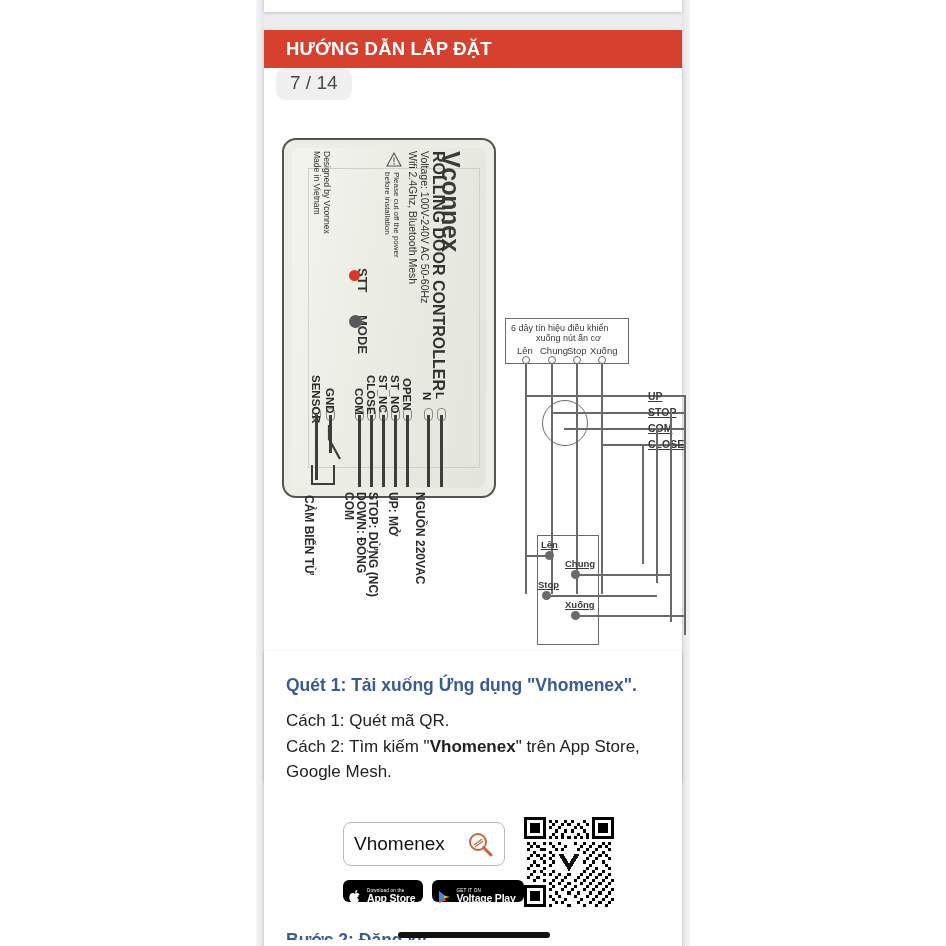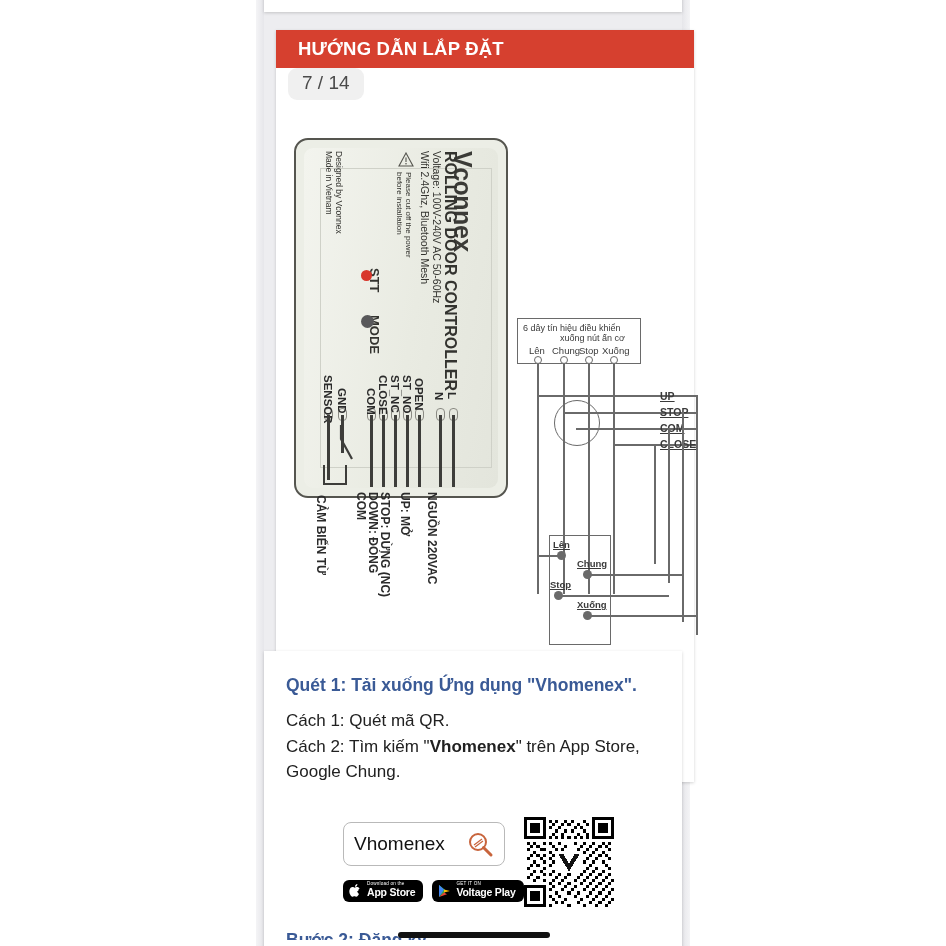--- a/index.html
+++ b/index.html
@@ -31,21 +31,21 @@
   .card {
     position: absolute;
     left: 264px;
     width: 418px;
     background: #ffffff;
     box-shadow: 0 1px 3px rgba(0,0,0,0.18);
   }
   
   #card-prev { top: -24px; height: 36px; }
 
-  #card-install { top: 30px; height: 752px; margin-left: 12px; }
+  #card-install { top: 30px; height: 752px; }
   #card-app { top: 651px; height: 300px; }
 
   .redbar {
     position: relative;
     height: 38px;
     background: #d6402f;
     display: flex;
     align-items: center;
     padding-left: 22px;
   }
@@ -161,21 +161,21 @@
     color:#212121; font-size:17px; line-height:1.5;
   }
   .app-line b { font-weight:bold; }
 
   .store-row {
     position:absolute; left:343px; top:880px;
     display:flex; gap:9px; z-index:6;
   }
   .badge-store {
     background:#000; border-radius:6px; color:#fff;
-    display:flex; align-items:flex-end; gap:5px;
+    display:flex; align-items:center; gap:5px;
     padding:15px 8px 4px 6px; height:22px;
   }
   .badge-sub { font-size:4.6px; line-height:1; letter-spacing:0.2px; }
   .badge-main { font-size:10.5px; line-height:1.05; font-weight:bold; letter-spacing:-0.2px; }
 
   .searchbox {
     position:absolute; left:343px; top:822px;
     width:162px; height:44px;
     border:1.4px solid #b9b9b9; border-radius:8px;
     background:#fff; display:flex; align-items:center;
@@ -279,21 +279,21 @@
 
       <div class="wirelbl" style="left:52px; top:420px; font-size:12px;">CẢM BIẾN TỪ</div>
       <div class="wirelbl" style="left:92px; top:417px; font-size:12px;">COM</div>
       <div class="wirelbl" style="left:104px; top:417px; font-size:12px;">DOWN: ĐÓNG</div>
       <div class="wirelbl" style="left:116px; top:417px; font-size:12px;">STOP: DỪNG (NC)</div>
       <div class="wirelbl" style="left:136px; top:417px; font-size:12px;">UP: MỞ</div>
       <div class="wirelbl" style="left:163px; top:417px; font-size:12px;">NGUỒN 220VAC</div>
 
       <div class="sch-box" style="left:241px; top:243px; width:124px; height:46px;"></div>
       <div class="sch-txt" style="left:247px; top:248px; font-size:9px;">6 dây tín hiệu điều khiển</div>
-      <div class="sch-txt" style="left:284px; top:258px; font-size:9px;">xuống nút ấn cơ</div>
+      <div class="sch-txt" style="left:272px; top:258px; font-size:9px;">xuống nút ấn cơ</div>
       <div class="sch-txt" style="left:253px; top:270px;">Lên</div>
       <div class="sch-txt" style="left:276px; top:270px;">Chung</div>
       <div class="sch-txt" style="left:303px; top:270px;">Stop</div>
       <div class="sch-txt" style="left:326px; top:270px;">Xuống</div>
 
       <div class="sch-ring" style="left:258px; top:281px; width:8px; height:8px;"></div>
       <div class="sch-ring" style="left:284px; top:281px; width:8px; height:8px;"></div>
       <div class="sch-ring" style="left:309px; top:281px; width:8px; height:8px;"></div>
       <div class="sch-ring" style="left:334px; top:281px; width:8px; height:8px;"></div>
 
@@ -338,21 +338,21 @@
     <div class="pagenum">6</div>
   </div>
 
   <div class="card" id="card-app">
     <div class="app-body">
       <div class="step-title">Quét 1: Tải xuống Ứng dụng "Vhomenex".</div>
       <div class="app-line">Cách 1: Quét mã QR.</div>
       <div class="app-line">
         <span>Cách 2: Tìm kiếm "</span><b>Vhomenex</b><span>" trên App Store,</span>
       </div>
-      <div class="app-line">Google Chung.</div>
+      <div class="app-line">Google Mesh.</div>
     </div>
   </div>
 
   <div class="searchbox">
     <div class="searchbox-text">Vhomenex</div>
     <svg width="28" height="28" viewBox="0 0 28 28">
       <circle cx="12" cy="12" r="8" fill="none" stroke="#c8643c" stroke-width="2"></circle>
       <line x1="8" y1="15" x2="16" y2="9" stroke="#c8643c" stroke-width="1.2"></line>
       <line x1="9" y1="17" x2="17" y2="11" stroke="#c8643c" stroke-width="1.2"></line>
       <line x1="17.5" y1="17.5" x2="25" y2="25" stroke="#c8643c" stroke-width="3" stroke-linecap="round"></line>

